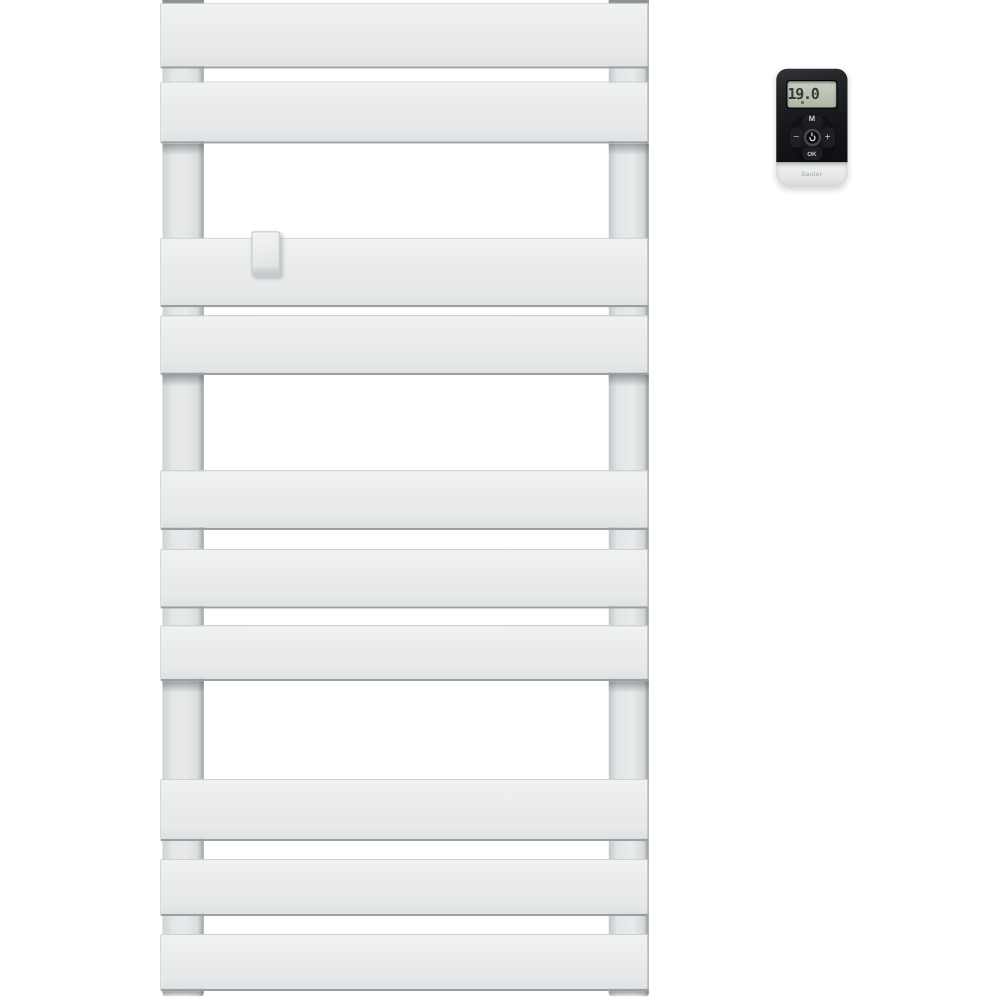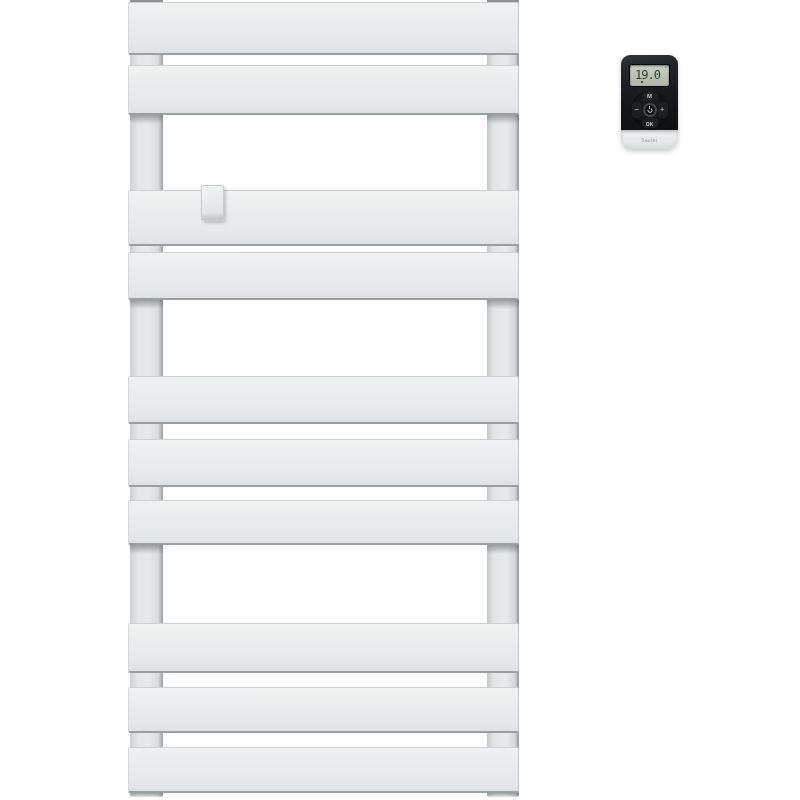--- a/index.html
+++ b/index.html
@@ -40,22 +40,22 @@
   .remote-body{position:relative;width:100%;height:75px;border-radius:9px 9px 0 0;
     background:linear-gradient(170deg,#34363a 0%,#232529 18%,#17181b 55%,#0e0f11 100%);}
   .remote-base{position:relative;width:100%;height:20px;border-radius:0 0 12px 12px;
     background:linear-gradient(180deg,#f0f1f2 0%,#e5e7e8 60%,#d3d6d7 100%);
     box-shadow:inset 0 2px 3px rgba(0,0,0,0.22);text-align:center;}
   .brand{font-size:5px;color:#9ea3a5;line-height:20px;letter-spacing:0.4px;display:block;}
 
   .lcd{position:absolute;left:9px;top:10px;width:39px;height:21px;border-radius:2px;
     background:linear-gradient(180deg,#c9d1c1 0%,#b9c2b0 55%,#aeb7a6 100%);
     box-shadow:inset 0 1px 2px rgba(0,0,0,0.45),0 0 0 1px #020303;}
-  .lcd-value{position:absolute;left:0;right:4px;top:3px;text-align:center;
-    font-family:"DejaVu Sans Mono",monospace;font-size:12px;font-weight:normal;
+  .lcd-value{position:absolute;left:0;right:4px;top:3px;
+    font-family:"DejaVu Sans Mono",monospace;font-size:12px;font-weight:bold;
     color:#343b34;letter-spacing:-1px;}
   .lcd-degree{position:absolute;right:2px;top:0;font-size:6px;color:#4a514a;opacity:.8;}
   .lcd-dot{position:absolute;left:11px;bottom:3px;width:2px;height:2px;background:#4a514a;}
 
   .dpad{position:absolute;left:50%;transform:translateX(-50%);top:36px;width:38px;height:38px;
     border-radius:50%;
     background:radial-gradient(circle at 50% 42%,#1f2124 0%,#101113 55%,#060708 100%);}
   .petal{position:absolute;background:#1d1f22;border-radius:4px;}
   .petal-top{left:11px;top:1px;width:16px;height:10px;}
   .petal-bottom{left:11px;bottom:1px;width:16px;height:10px;}

